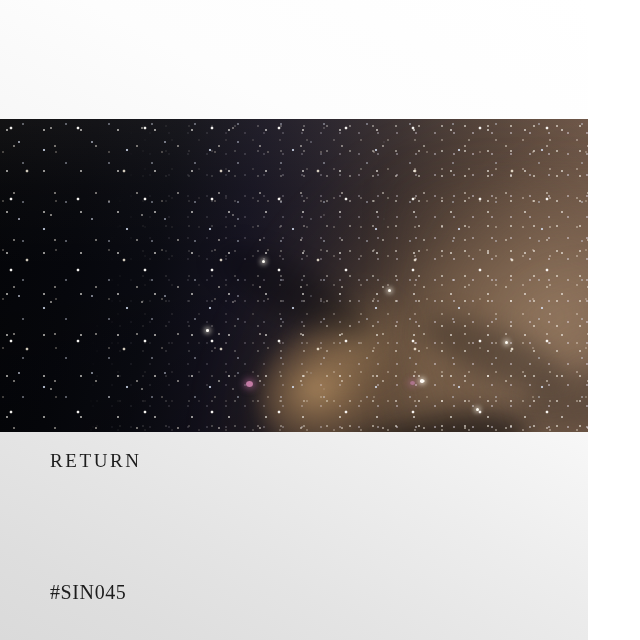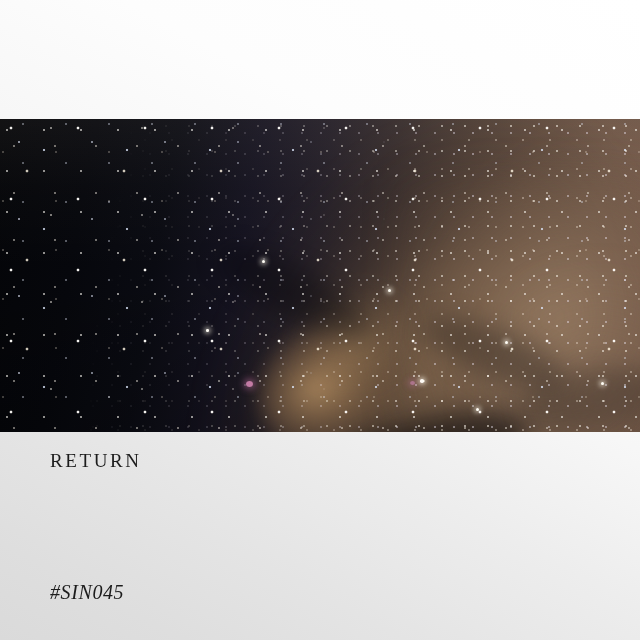--- a/index.html
+++ b/index.html
@@ -9,21 +9,21 @@
   }
   body {
     width: 640px;
     height: 640px;
     overflow: hidden;
     font-family: "Liberation Serif", serif;
   }
 
   #cover {
     position: relative;
-    width: 640px;
+    width: 588px;
     height: 640px;
     overflow: hidden;
     
     background:
       linear-gradient(208deg,
         #ffffff 0%,
         #fdfdfd 28%,
         #f7f7f7 46%,
         #ededed 62%,
         #e4e4e4 78%,
@@ -274,21 +274,20 @@
     position: absolute;
     left: 50px;
     top: 580px;
     z-index: 5;
     font-family: "Liberation Serif", serif;
     font-size: 20px;
     line-height: 24px;
     letter-spacing: 0.6px;
     color: #1c1c1c;
     white-space: nowrap;
-    font-style: italic;
   }
 </style>
 </head>
 <body>
 
 <div id="cover">
 
   <div id="photo-band">
     <div class="sky-base"></div>
     <div class="sky-vert"></div>

